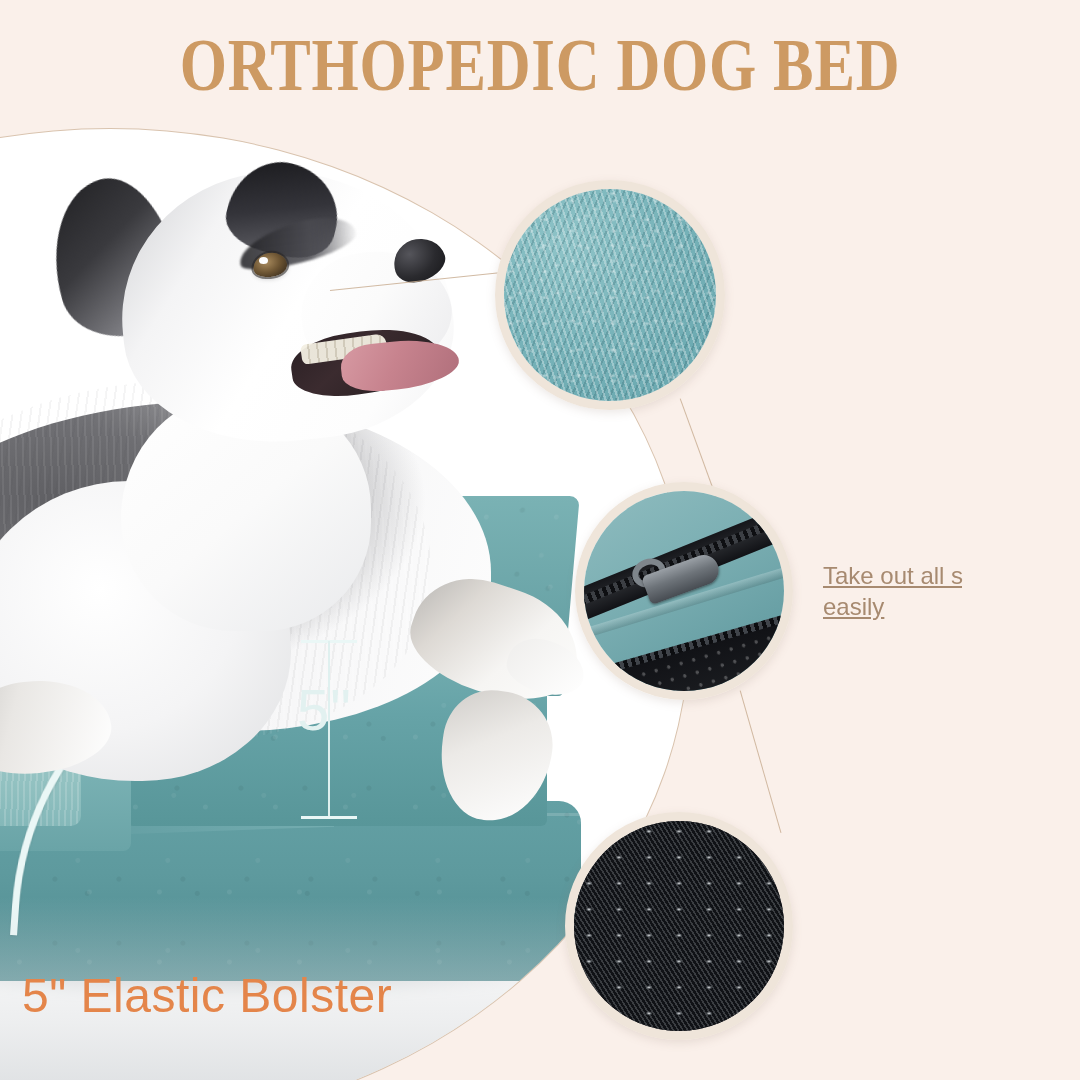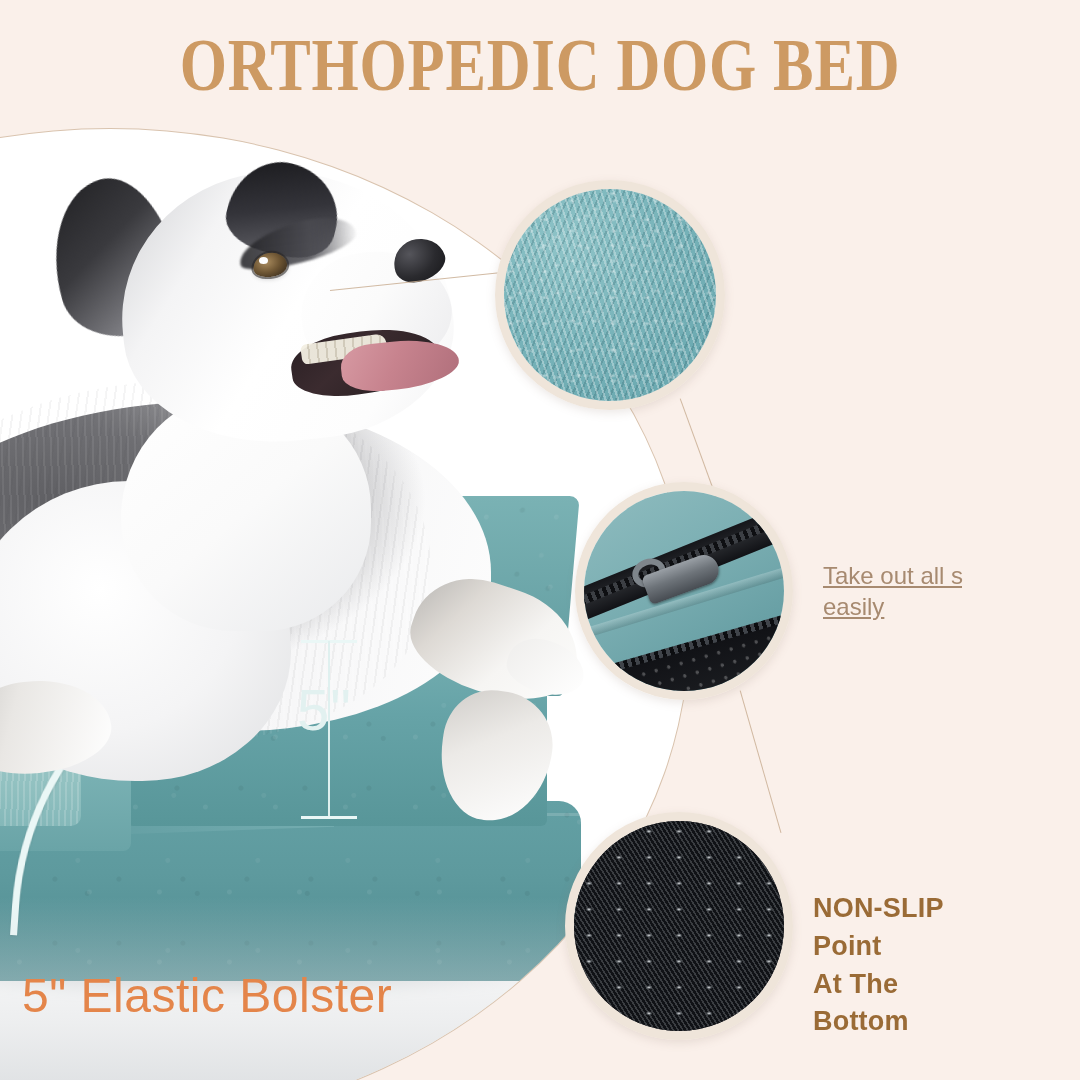--- a/index.html
+++ b/index.html
@@ -494,20 +494,16 @@
 
   <div class="callout c3">
     <div class="tex-nonslip"></div>
   </div>
 
 
   <div class="label-block l2">
     <div class="lab-sub">Take out all sponges easily</div>
   </div>
 
-  <div class="label-block l3">
-    <div class="lab-title">NON-SLIP Point</div>
-    <div class="lab-title">At The Bottom</div>
-  </div>
 
   <div class="bolster-caption">5" Elastic Bolster</div>
 
 </div>
 
 </body></html>

